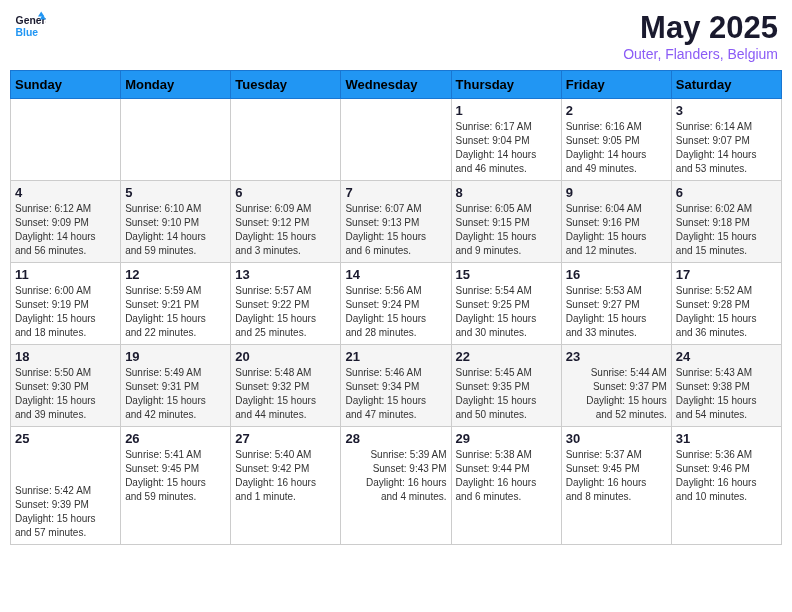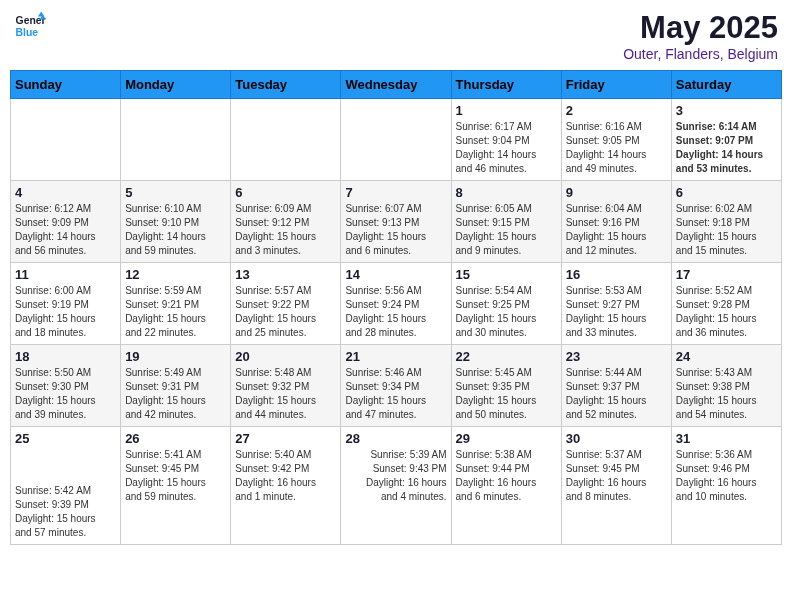--- a/index.html
+++ b/index.html
@@ -29,21 +29,21 @@
     .title-section {
       text-align: right;
     }
     .month-year {
       font-size: 31px;
       font-weight: bold;
       color: #1a1a2e;
     }
     .location {
       font-size: 14px;
-      color: #4c1d95;
+      color: #8b5cf6;
     }
     .calendar {
       width: 100%;
       border-collapse: collapse;
       border: 1px solid #ccc;
     }
     .calendar th {
       background-color: #2196F3;
       color: #000000;
       padding: 6px 4px;
@@ -125,21 +125,21 @@
         </td>
         <td>
           <div class="day-number">2</div>
           <div class="day-info" style="white-space: pre-line;">Sunrise: 6:16 AM
 Sunset: 9:05 PM
 Daylight: 14 hours
 and 49 minutes.</div>
         </td>
         <td>
           <div class="day-number">3</div>
-          <div class="day-info" style="white-space: pre-line; font-weight: bold;">Sunrise: 6:14 AM
+          <div class="day-info" style="white-space: pre-line;">Sunrise: 6:14 AM
 Sunset: 9:07 PM
 Daylight: 14 hours
 and 53 minutes.</div>
         </td>
       </tr>
       <tr>
         <td>
           <div class="day-number">4</div>
           <div class="day-info" style="white-space: pre-line;">Sunrise: 6:12 AM
 Sunset: 9:09 PM
@@ -271,21 +271,21 @@
         </td>
         <td>
           <div class="day-number">22</div>
           <div class="day-info" style="white-space: pre-line;">Sunrise: 5:45 AM
 Sunset: 9:35 PM
 Daylight: 15 hours
 and 50 minutes.</div>
         </td>
         <td>
           <div class="day-number">23</div>
-          <div class="day-info" style="white-space: pre-line;">Sunrise: 5:44 AM
+          <div class="day-info" style="white-space: pre-line; text-align: right;">Sunrise: 5:44 AM
 Sunset: 9:37 PM
 Daylight: 15 hours
 and 52 minutes.</div>
         </td>
         <td>
           <div class="day-number">24</div>
           <div class="day-info" style="white-space: pre-line;">Sunrise: 5:43 AM
 Sunset: 9:38 PM
 Daylight: 15 hours
 and 54 minutes.</div>

